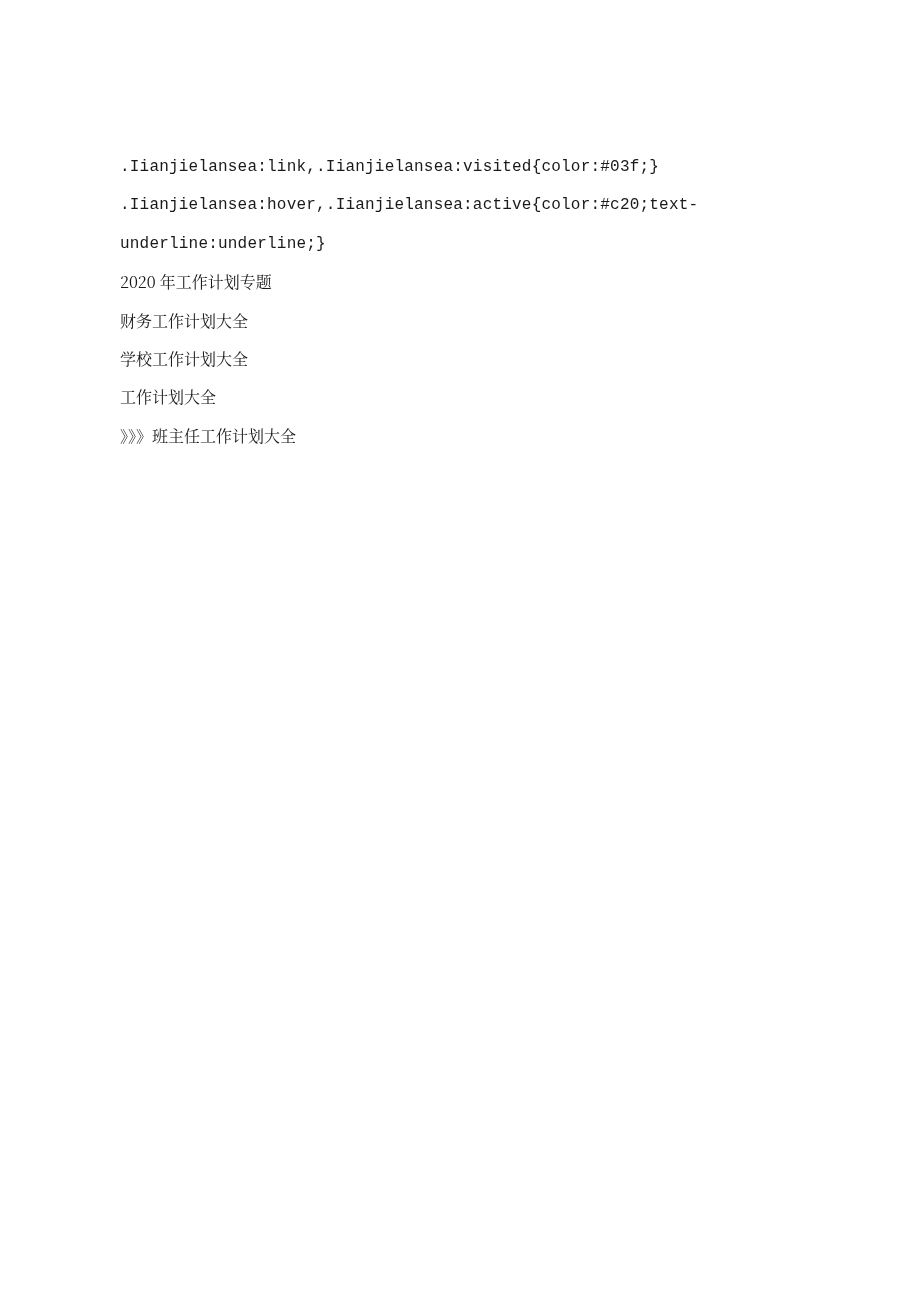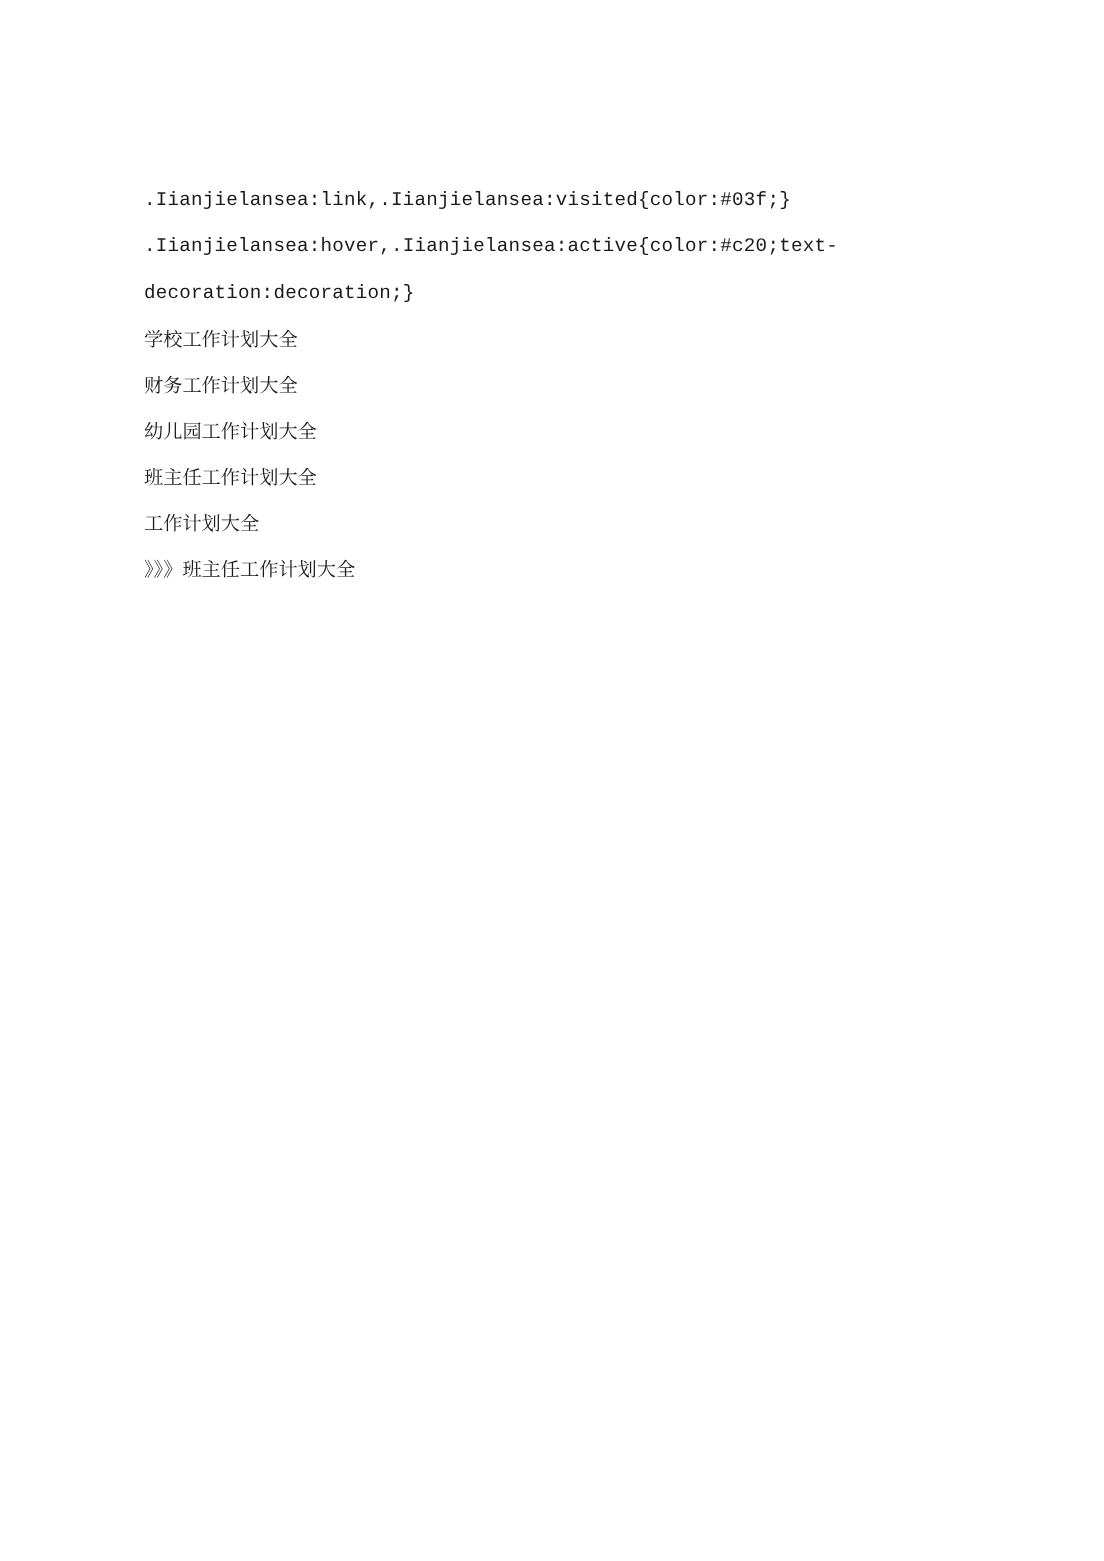--- a/index.html
+++ b/index.html
@@ -28,20 +28,19 @@
 .cjk {
   font-family: "SimSun", "宋体", "Songti SC", "Noto Serif CJK SC", serif;
 }
 </style>
 </head>
 <body>
 
 <div class="page">
   <div class="line mono">.Iianjielansea:link,.Iianjielansea:visited{color:#03f;}</div>
   <div class="line mono">.Iianjielansea:hover,.Iianjielansea:active{color:#c20;text-</div>
-  <div class="line mono">decoration:decoration;}</div>
+  <div class="line mono">underline:underline;}</div>
+  <div class="line cjk">2020 年工作计划专题</div>
+  <div class="line cjk">财务工作计划大全</div>
   <div class="line cjk">学校工作计划大全</div>
-  <div class="line cjk">财务工作计划大全</div>
-  <div class="line cjk">幼儿园工作计划大全</div>
-  <div class="line cjk">班主任工作计划大全</div>
   <div class="line cjk">工作计划大全</div>
   <div class="line cjk">》》》班主任工作计划大全</div>
 </div>
 
 </body></html>

